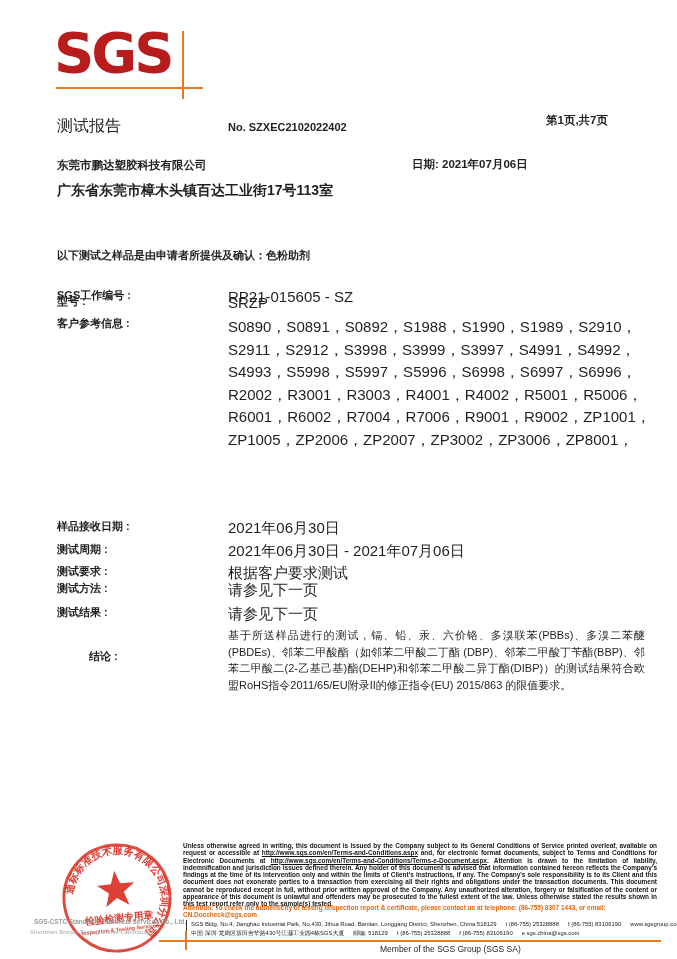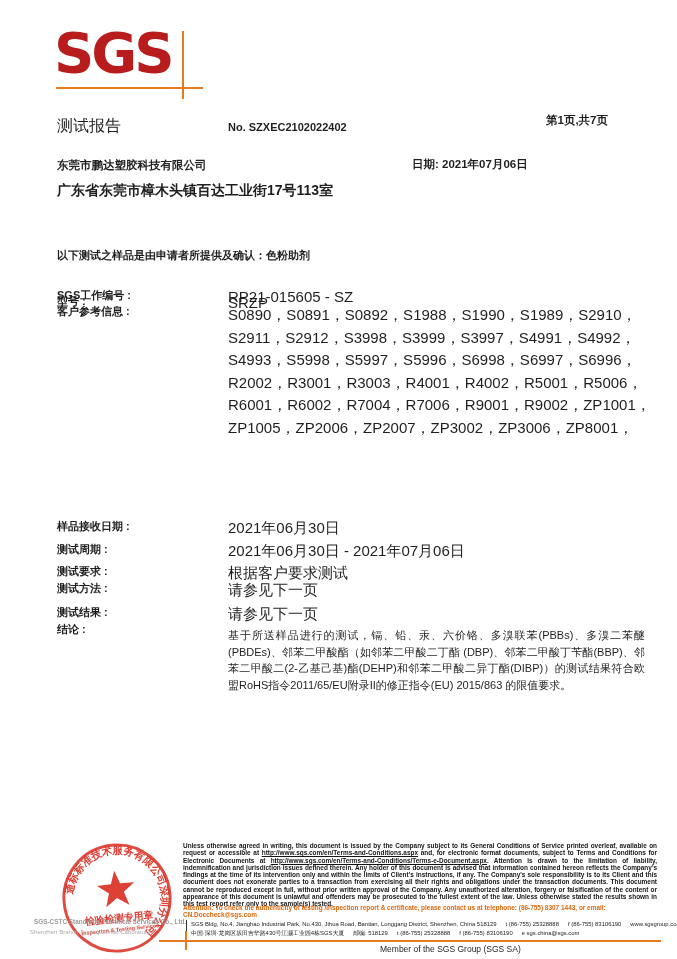--- a/index.html
+++ b/index.html
@@ -23,28 +23,28 @@
   .report-page{left:546px;top:113px;font-size:11.5px;font-weight:bold;}
   
   .company{left:57px;top:158px;font-size:11.5px;font-weight:600;}
   .address{left:57px;top:182px;font-size:14px;font-weight:600;}
   
   .statement{left:57px;top:248px;font-size:11px;font-weight:600;}
   .lbl{left:57px;font-size:11px;font-weight:600;}
   .val{left:228px;font-size:15px;}
   .r-job{top:288px;}
   .r-model{top:294px;}
-  .r-custref{top:304px;}
+  .r-custref{top:316px;}
   .cust-lines div{line-height:22.6px;}
   .r-received{top:519px;}
   .r-period{top:542px;}
   .r-req{top:564px;}
   .r-method{top:581px;}
   .r-result{top:605px;}
-  .r-concl{top:622px;}
+  .r-concl{top:649px;margin-left:32px;}
   .concl-text{left:228px;top:627px;width:417px;font-size:11px;line-height:16.6px;text-align:justify;}
   
   .legal{
     left:183px;top:842px;width:474px;font-size:6.45px;line-height:7.3px;
     text-align:justify;color:#141414;font-weight:600;
   }
   .legal a{color:#141414;text-decoration:underline;}
   .attention{
     left:183px;top:904px;width:478px;font-size:6.45px;line-height:7.4px;
     color:#e0670e;font-weight:bold;

